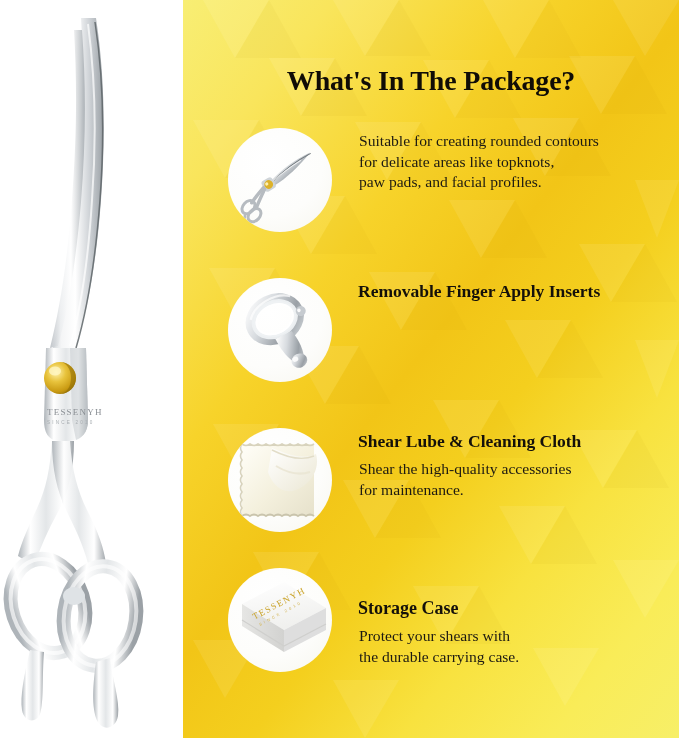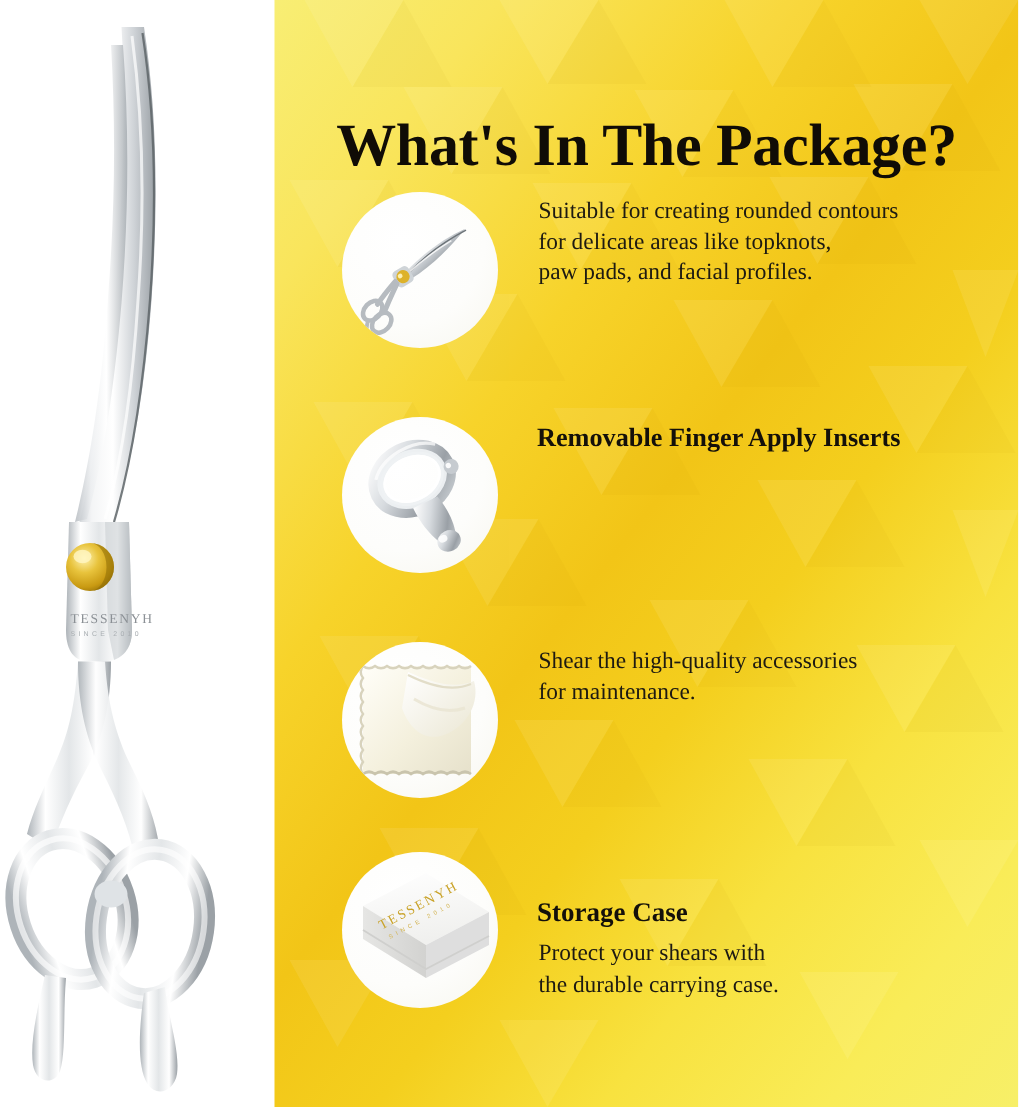--- a/index.html
+++ b/index.html
@@ -33,21 +33,21 @@
         #f7ef68 100%);
   }
   .facets{position:absolute;inset:0;opacity:.5;}
 
   
   .title{
     position:absolute;left:0;right:0;top:46px;
     text-align:center;
     font-family:"Liberation Serif", serif;
     font-weight:bold;
-    font-size:40px;
+    font-size:28px;
     letter-spacing:-.2px;
     color:#100c06;
     white-space:nowrap;
   }
 
   
   .feature{position:absolute;left:0;width:496px;}
   .f0{top:128px;}
   .f1{top:278px;}
   .f2{top:428px;}
@@ -310,20 +310,21 @@
                    q4,-3 8,0 q4,-3 8,0 q4,-3 8,0 q4,-3 8,0" fill="none" stroke="#c9c4ad" stroke-width="1.8"></path>
           <path d="M14,16 q-3,4 0,8 q-3,4 0,8 q-3,4 0,8 q-3,4 0,8
                    q-3,4 0,8 q-3,4 0,8 q-3,4 0,8 q-3,4 0,8 q-3,4 0,8" fill="none" stroke="#d8d3bd" stroke-width="1.6"></path>
           <path d="M44,20 C58,26 74,32 88,26 C92,40 84,56 68,62
                    C54,67 44,56 40,44 Z" fill="url(#cl2)"></path>
           <path d="M44,22 C56,28 72,34 86,28" fill="none" stroke="#e2ddc8" stroke-width="1.4"></path>
           <path d="M48,38 C58,44 70,48 82,44" fill="none" stroke="#eae6d4" stroke-width="2" opacity=".9"></path>
         </svg>
       </div>
       <div class="ftext">
+        <p class="fhead">Shear Lube &amp; Cleaning Cloth</p>
         <p class="fbody">Shear the high-quality accessories
 for maintenance.</p>
       </div>
     </div>
 
     <div class="feature f3">
       <div class="icon-circle">
         <svg viewBox="0 0 104 104">
           <defs>
             <linearGradient id="bx1" x1="0" y1="0" x2="0.3" y2="1">

